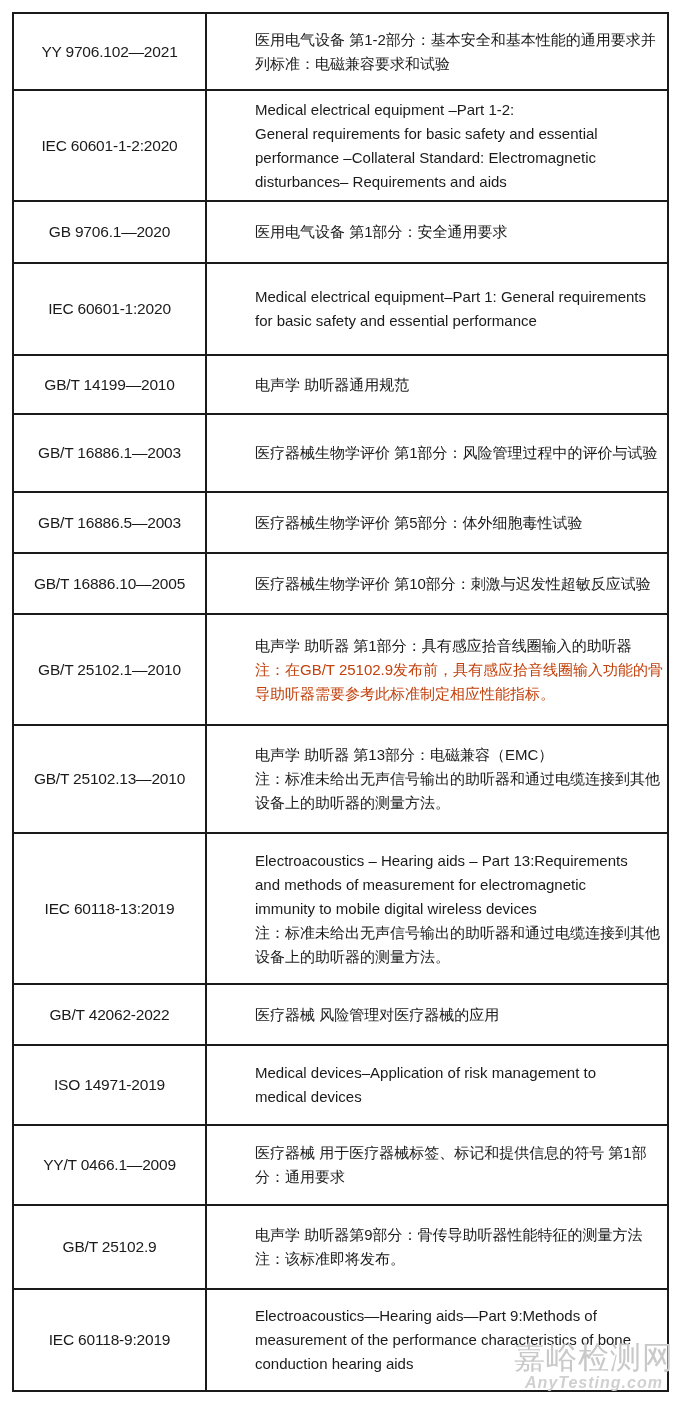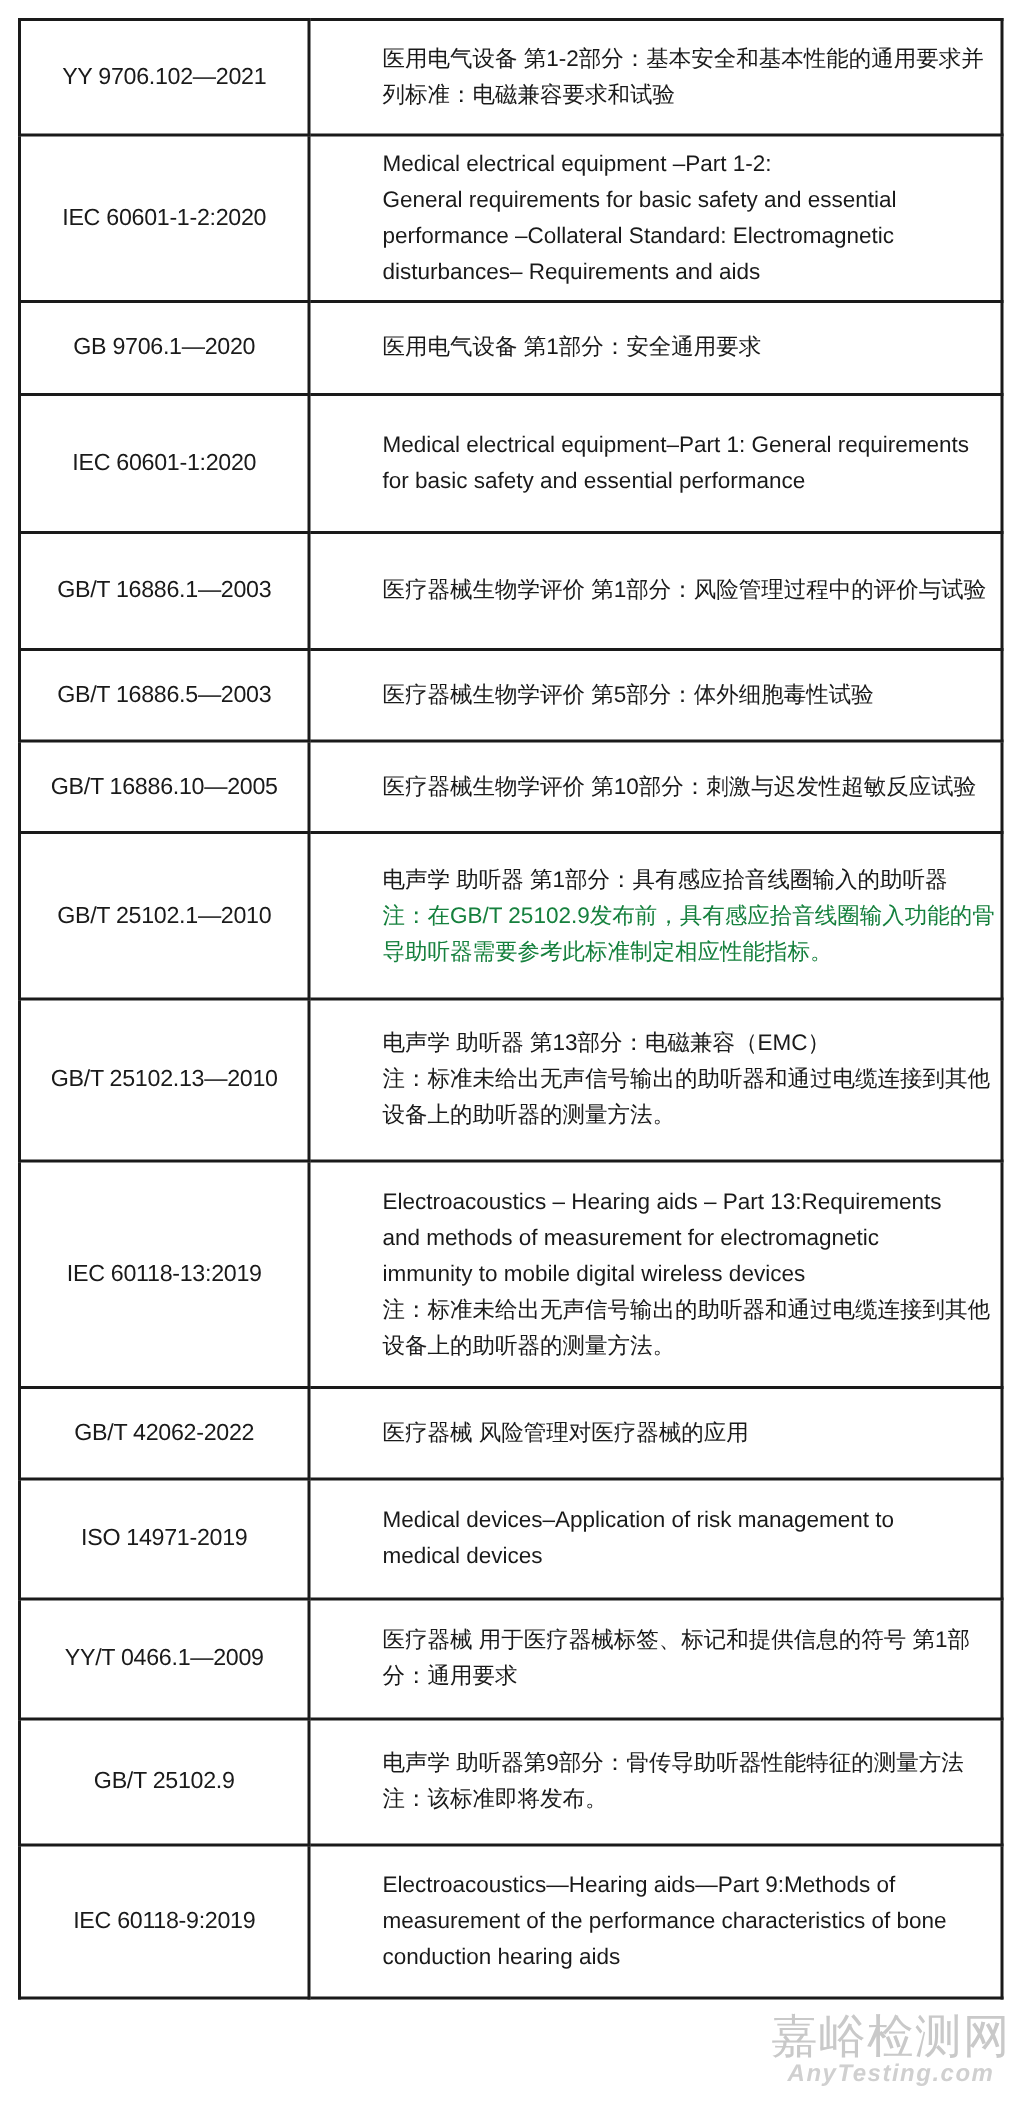--- a/index.html
+++ b/index.html
@@ -6,21 +6,21 @@
   body { width: 680px; height: 1402px; position: relative; overflow: hidden;
          font-family: "Liberation Sans", "DejaVu Sans", sans-serif; color: #1a1a1a; }
   table.std {
     position: absolute; left: 12px; top: 12px; width: 657px;
     border-collapse: collapse; table-layout: fixed;
   }
   table.std td { border: 2px solid #1a1a1a; vertical-align: middle; padding: 0; }
   td.code { width: 191px; text-align: center; font-size: 15.5px; letter-spacing: -0.2px; }
   td.desc { padding: 0 10px 0 21px; font-size: 15px; line-height: 24px; }
   .line { display: block; padding-left: 48px; }
-  .red { color: #15803d; }
+  .red { color: #c2410c; }
   .watermark { position: absolute; right: 6px; top: 1341px; text-align: right;
                color: #c9c9c9; pointer-events: none; }
   .wm-cn { font-size: 31px; letter-spacing: 1px; line-height: 34px; font-family: Liberation Sans, sans-serif; }
   .wm-en { font-size: 16px; font-style: italic; font-weight: bold; letter-spacing: 1px; line-height: 16px; color: #d0d0d0; text-align: center; }
 </style>
 </head>
 <body>
 
 <table class="std">
   <tbody id="tbody">
@@ -44,20 +44,26 @@
         <td class="code">GB 9706.1—2020</td>
         <td class="desc">
           <span class="line">医用电气设备 第1部分：安全通用要求</span>
         </td>
       </tr>
       <tr style="height: 92px;">
         <td class="code">IEC 60601-1:2020</td>
         <td class="desc">
           <span class="line">Medical electrical equipment–Part 1: General requirements</span>
           <span class="line">for basic safety and essential performance</span>
+        </td>
+      </tr>
+      <tr style="height: 59px;">
+        <td class="code">GB/T 14199—2010</td>
+        <td class="desc">
+          <span class="line">电声学 助听器通用规范</span>
         </td>
       </tr>
       <tr style="height: 78px;">
         <td class="code">GB/T 16886.1—2003</td>
         <td class="desc">
           <span class="line">医疗器械生物学评价 第1部分：风险管理过程中的评价与试验</span>
         </td>
       </tr>
       <tr style="height: 61px;">
         <td class="code">GB/T 16886.5—2003</td>

